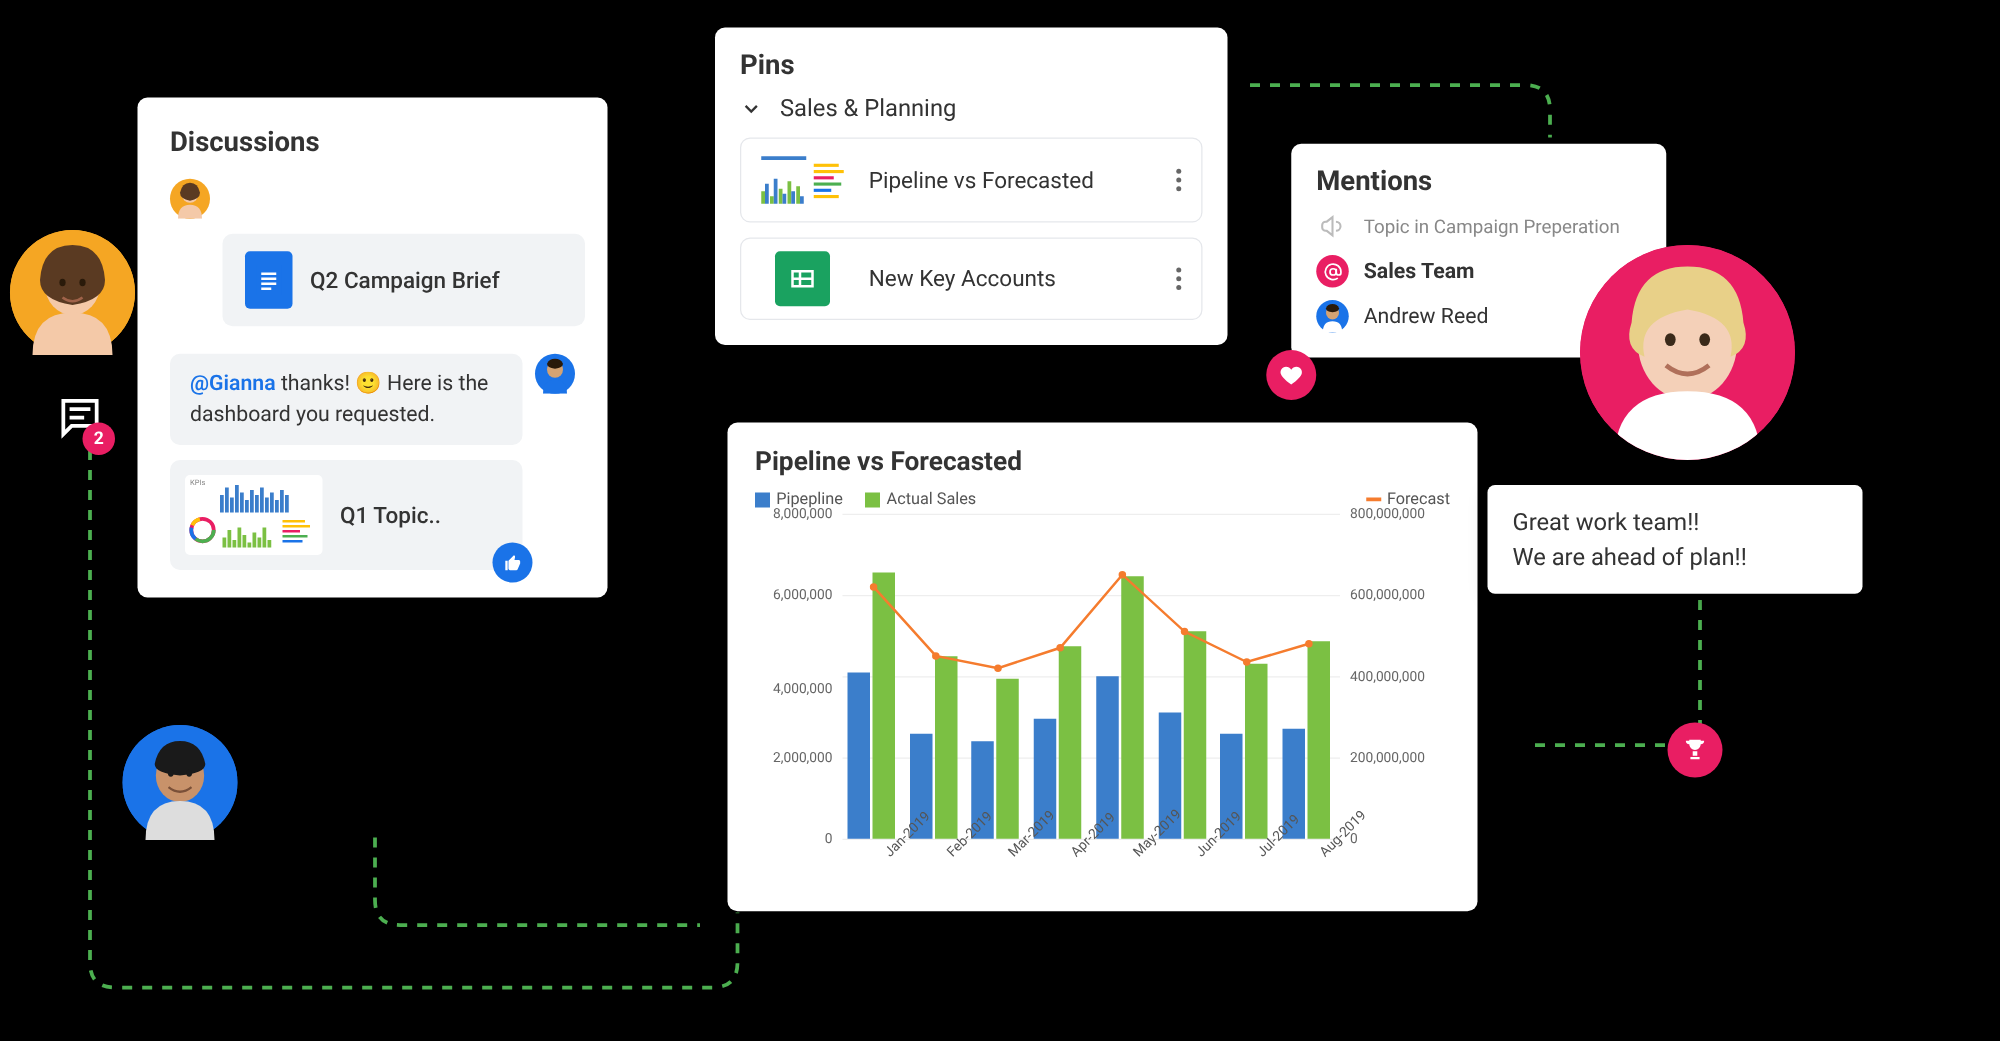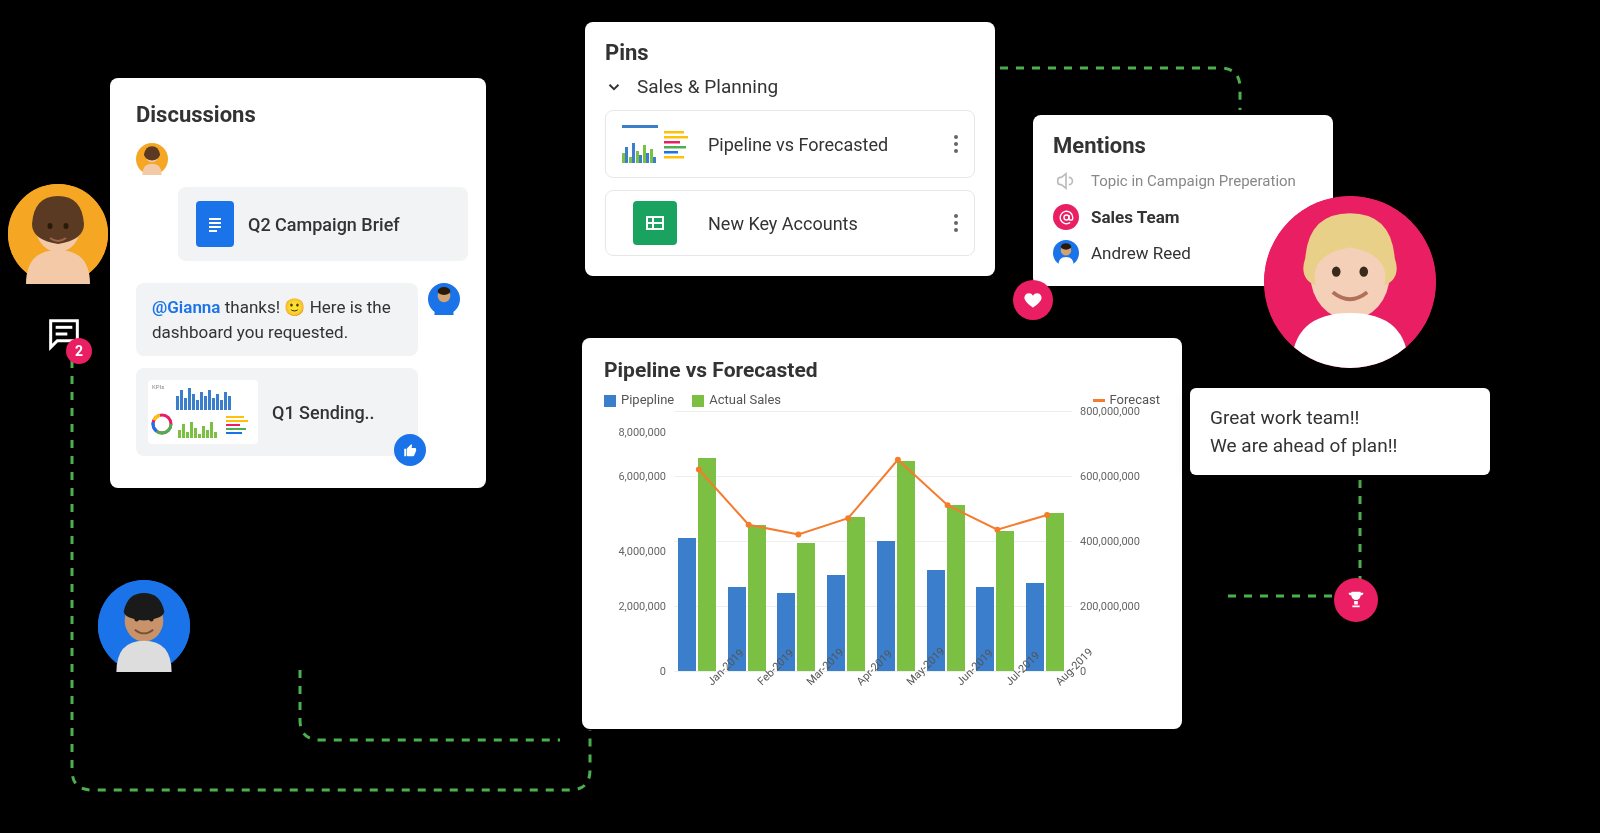--- a/index.html
+++ b/index.html
@@ -1,33 +1,33 @@
 <!DOCTYPE html>
 <html><head>
 <meta charset="utf-8">
 <style>
   * { box-sizing: border-box; margin: 0; padding: 0; }
   body { font-family: -apple-system, BlinkMacSystemFont, "Segoe UI", Roboto, Arial, sans-serif; width: 1600px; height: 833px; position: relative; background: #000; overflow: hidden; }
   .card { background: #fff; border-radius: 8px; box-shadow: 0 4px 20px rgba(0,0,0,0.15); position: absolute; }
   .card-title { font-size: 22px; font-weight: 700; color: #333; }
   
-  #discussions { left: 110px; top: 78px; width: 376px; padding: 24px 26px 32px 26px; }
+  #discussions { left: 110px; top: 78px; width: 376px; padding: 24px 26px 22px 26px; }
   .msg-row { display: flex; gap: 10px; margin-top: 16px; }
   .msg-row.right { justify-content: flex-end; }
   .avatar-sm { width: 32px; height: 32px; border-radius: 50%; flex-shrink: 0; }
   .bubble { background: #f1f3f5; border-radius: 8px; padding: 12px 16px; font-size: 17px; line-height: 1.45; color: #333; max-width: 300px; }
   .mention { color: #1a73e8; font-weight: 600; }
   .doc-attach { background: #f1f3f5; border-radius: 8px; padding: 14px 18px; display: flex; align-items: center; gap: 14px; margin-top: 12px; margin-left: 42px; width: 290px; }
   .doc-icon { width: 38px; height: 46px; border-radius: 4px; display:flex; align-items:center; justify-content:center; }
   .doc-name { font-size: 18px; color: #333; font-weight: 500; }
   .dash-attach { background: #f1f3f5; border-radius: 8px; padding: 12px; display: flex; align-items: center; gap: 14px; margin-top: 12px; margin-left: 0; width: 300px; position: relative; }
   .dash-thumb { width: 110px; height: 64px; background: #fff; border-radius: 4px; position: relative; overflow:hidden; }
   .like-badge { position: absolute; right: -8px; bottom: -10px; width: 32px; height: 32px; border-radius: 50%; background: #1a73e8; display:flex; align-items:center; justify-content:center; color:#fff; font-size:15px;}
   
-  #pins { left: 585px; top: 22px; width: 410px; padding: 18px 20px 20px 20px; }
+  #pins { left: 572px; top: 22px; width: 410px; padding: 18px 20px 20px 20px; }
   .pin-header { display:flex; align-items:center; gap: 14px; margin-top: 10px; margin-bottom: 12px; }
   .pin-row { border:1px solid #e5e7eb; border-radius:8px; padding: 10px 8px 10px 12px; display:flex; align-items:center; gap:16px; margin-bottom:12px; }
   .pin-row:last-child{margin-bottom:0;align-items:center;}
   .pin-thumb { width: 74px; height: 46px; background:#fff; border-radius:3px; position:relative; }
   .pin-icon { width: 44px; height: 44px; border-radius: 4px; display:flex;align-items:center;justify-content:center; }
   .pin-label { font-size: 18px; color:#333; flex:1; }
   .kebab { width: 20px; display:flex; flex-direction:column; gap:3px; align-items:center; cursor:pointer; }
   .kebab span{width:4px;height:4px;background:#666;border-radius:50%;}
   
   #mentions { left: 1033px; top: 115px; width: 300px; padding: 18px 20px 20px 20px; }
@@ -158,21 +158,21 @@
             </g>
         <g transform="translate(78,36)">
               <rect y="0" width="18" height="2" fill="#ffc107"></rect>
               <rect y="4" width="22" height="2" fill="#ffc107"></rect>
               <rect y="8" width="14" height="2" fill="#e91e63"></rect>
               <rect y="12" width="20" height="2" fill="#4caf50"></rect>
               <rect y="16" width="16" height="2" fill="#1a73e8"></rect>
             </g>
       </svg>
     </div>
-    <div class="doc-name">Q1 Sending..</div>
+    <div class="doc-name">Q1 Topic..</div>
     <div class="like-badge">
       <svg width="15" height="15" viewBox="0 0 24 24" fill="#fff">
             <path d="M2 21h3V9H2v12zm19-11c0-1.1-.9-2-2-2h-5.3l.8-3.8v-.4c0-.4-.2-.8-.4-1.1L13 2 6.6 8.4C6.2 8.8 6 9.3 6 9.8V19c0 1.1.9 2 2 2h8c.8 0 1.5-.5 1.8-1.2l2.9-6.8c.2-.3.3-.6.3-1v-2z"></path>
           </svg>
     </div>
   </div>
   </div>
 </div>
 
 <div id="pins" class="card">
@@ -273,21 +273,21 @@
     <span><span class="lg-sw" style="background:#3b7ecb;"></span><span>Pipepline</span></span>
     <span><span class="lg-sw" style="background:#7bc043;"></span><span>Actual Sales</span></span>
     <span style="margin-left:auto;"><span class="lg-sw" style="background:#f57c2e;height:3px;vertical-align:middle;"></span><span>Forecast</span></span>
   </div>
   <div class="chart-area">
     <div class="y-axis-left" id="yL">
         <div class="y-tick" style="top: 260px;">0</div>
         <div class="y-tick" style="top: 195px;">2,000,000</div>
         <div class="y-tick" style="top: 140px;">4,000,000</div>
         <div class="y-tick" style="top: 65px;">6,000,000</div>
-        <div class="y-tick" style="top: 0px; margin-top: 21px;">8,000,000</div>
+        <div class="y-tick" style="top: 0px;">8,000,000</div>
       </div>
     <div class="y-axis-right" id="yR">
         <div class="y-tick-r" style="top: 260px;">0</div>
         <div class="y-tick-r" style="top: 195px;">200,000,000</div>
         <div class="y-tick-r" style="top: 130px;">400,000,000</div>
         <div class="y-tick-r" style="top: 65px;">600,000,000</div>
         <div class="y-tick-r" style="top: 0px;">800,000,000</div>
       </div>
     <div class="plot" id="plot">
         <div class="grid-line" style="top: 260px;"></div>

